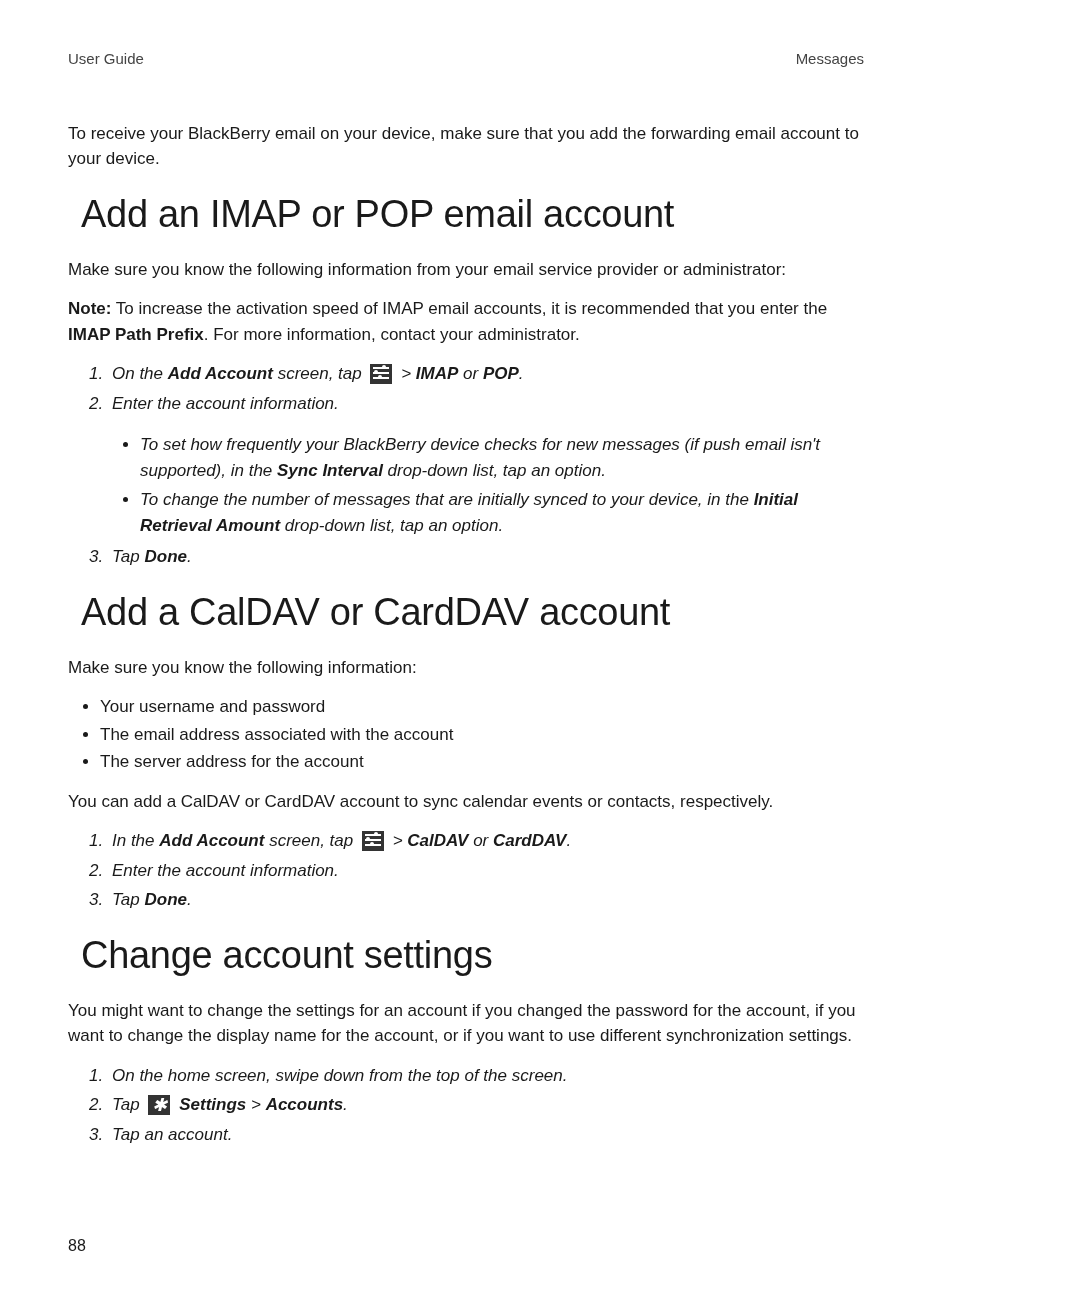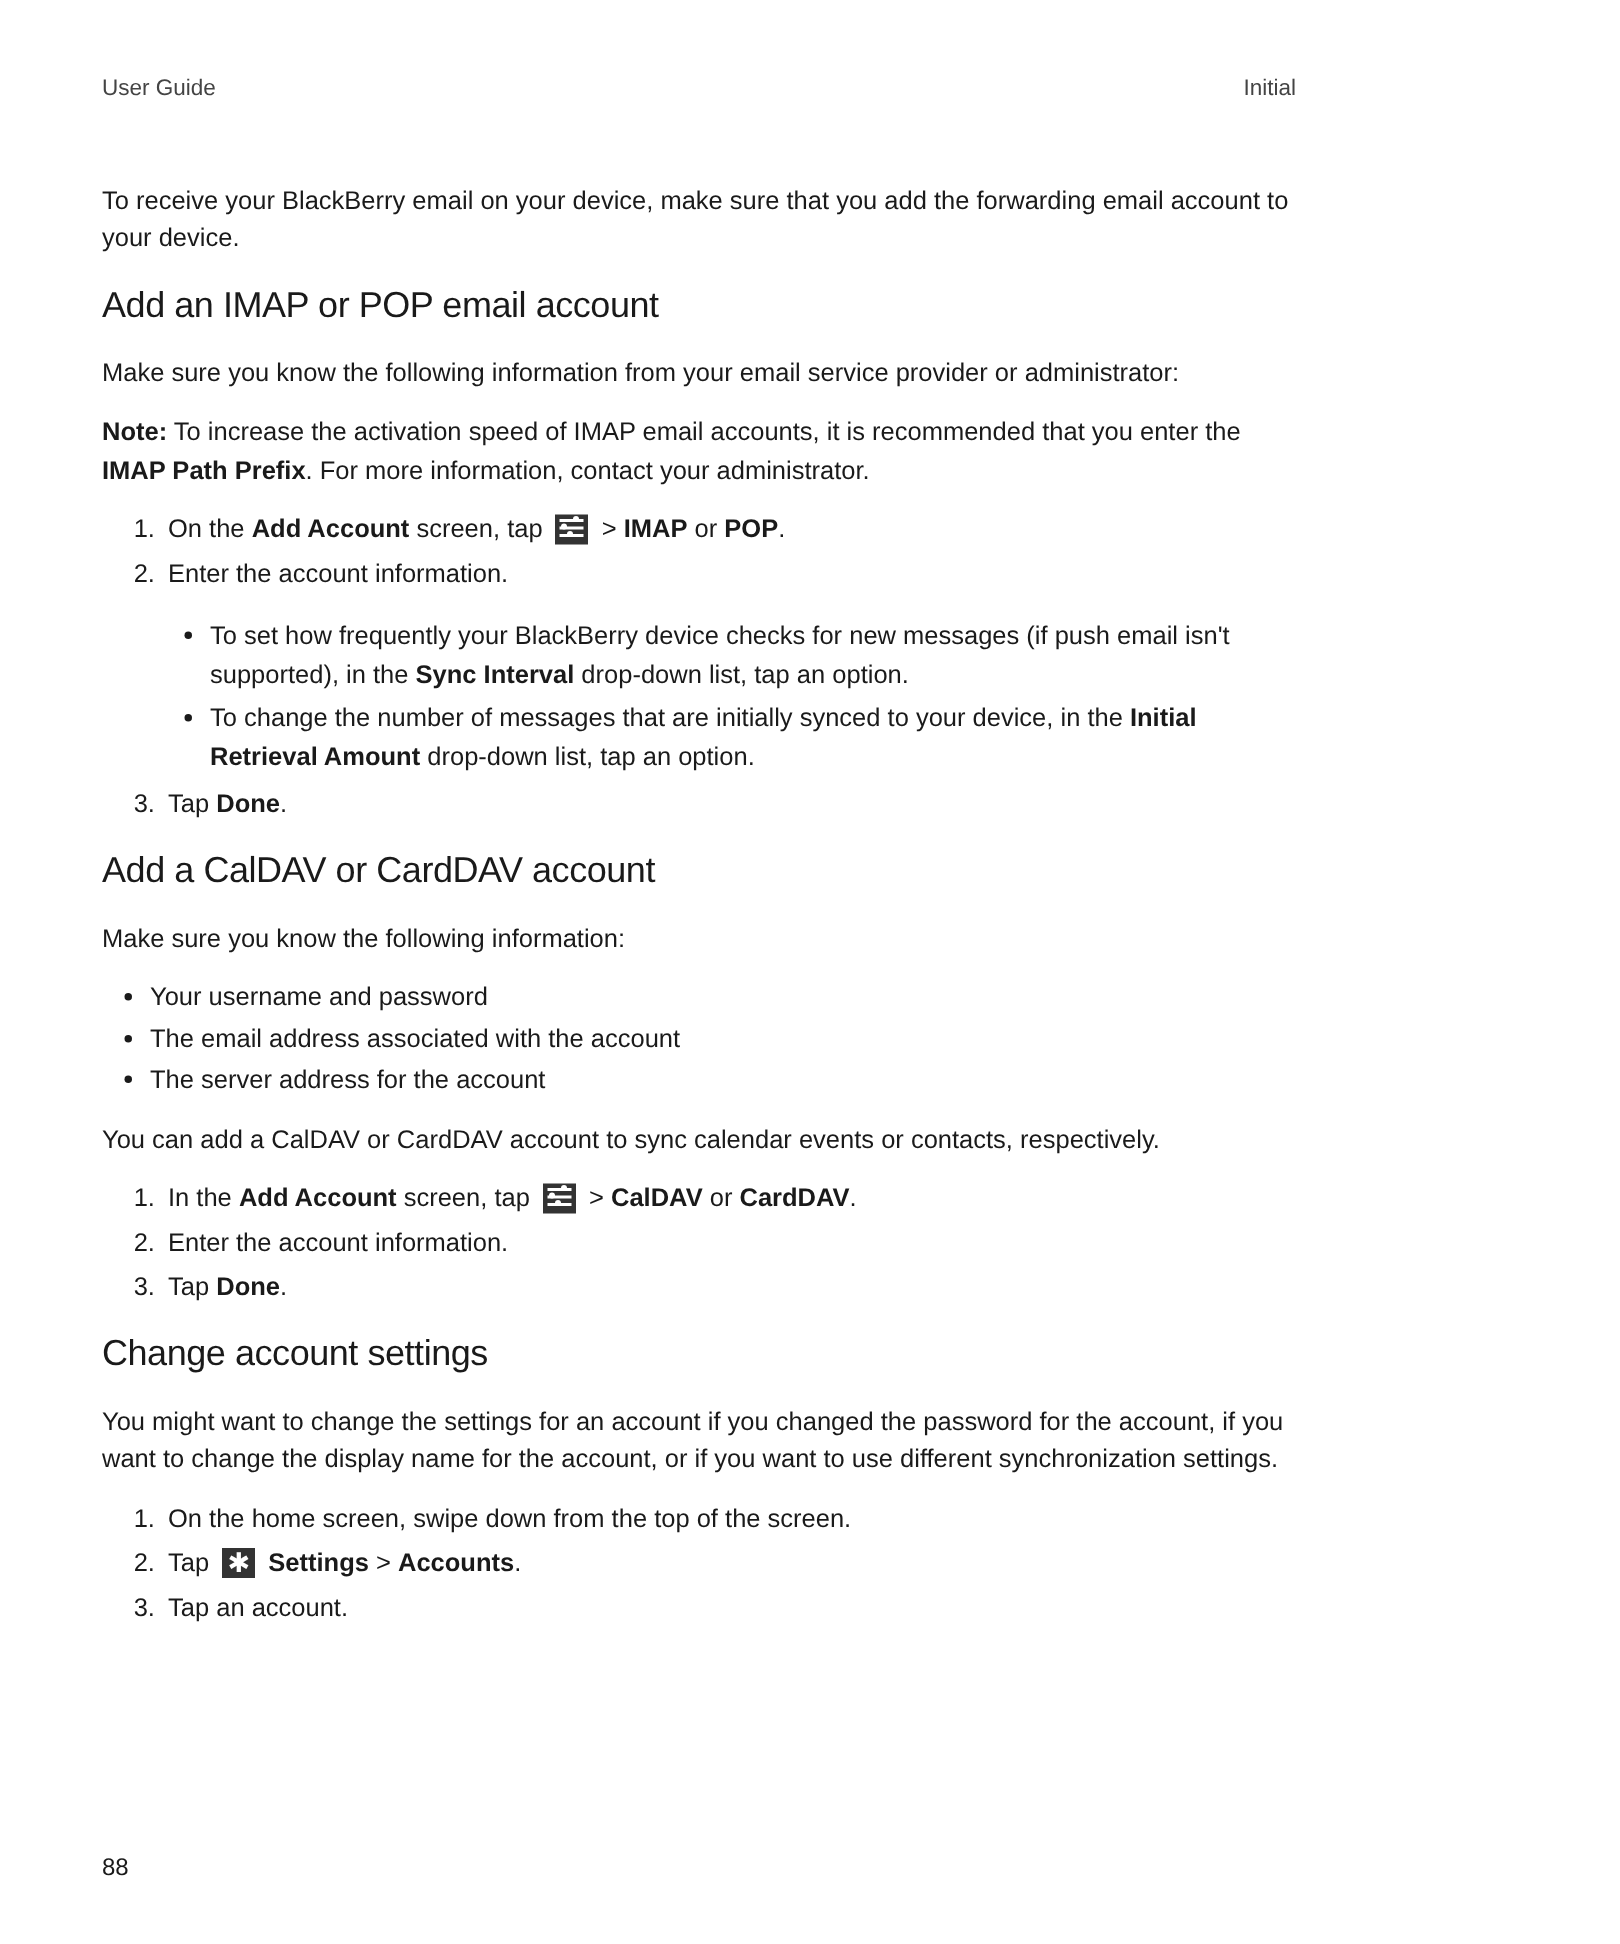--- a/index.html
+++ b/index.html
@@ -23,22 +23,22 @@
     justify-content: space-between;
     font-size: 15px;
     color: #444;
     margin-bottom: 50px;
   }
   .intro {
     margin: 0 0 14px 0;
   }
   h2.section {
     font-weight: 300;
-    font-size: 24px;
-    margin: 14px 0 14px 0;
+    font-size: 38px;
+    margin: 14px 0 14px 13px;
     letter-spacing: -0.3px;
   }
   p {
     margin: 4px 0 14px 0;
   }
   ul.bullets {
     list-style: disc;
     padding-left: 32px;
     margin: 4px 0 14px 0;
   }
@@ -46,20 +46,21 @@
     margin: 2px 0;
   }
   ol.steps {
     list-style: decimal;
     padding-left: 40px;
     margin: 8px 0 14px 0;
   }
   ol.steps > li {
     padding-left: 4px;
     margin: 4px 0;
+    font-style: italic;
   }
   ul.sub-bullets {
     list-style: disc;
     padding-left: 28px;
     margin: 16px 0 6px 0;
   }
   ul.sub-bullets li {
     margin: 4px 0;
   }
   .note b { font-weight: bold; }
@@ -109,21 +110,21 @@
     font-size: 16px;
   }
 </style>
 </head>
 <body>
 
 <div class="page">
 
   <div class="hdr">
     <span>User Guide</span>
-    <span>Initial</span>
+    <span>Messages</span>
   </div>
 
   <p class="intro">To receive your BlackBerry email on your device, make sure that you add the forwarding email account to your device.</p>
 
   <h2 class="section">Add an IMAP or POP email account</h2>
   <p>Make sure you know the following information from your email service provider or administrator:</p>
   <p class="note">
     <b>Note:</b><span> To increase the activation speed of IMAP email accounts, it is recommended that you enter the </span><b>IMAP Path Prefix</b><span>. For more information, contact your administrator.</span>
   </p>
   <ol class="steps">

